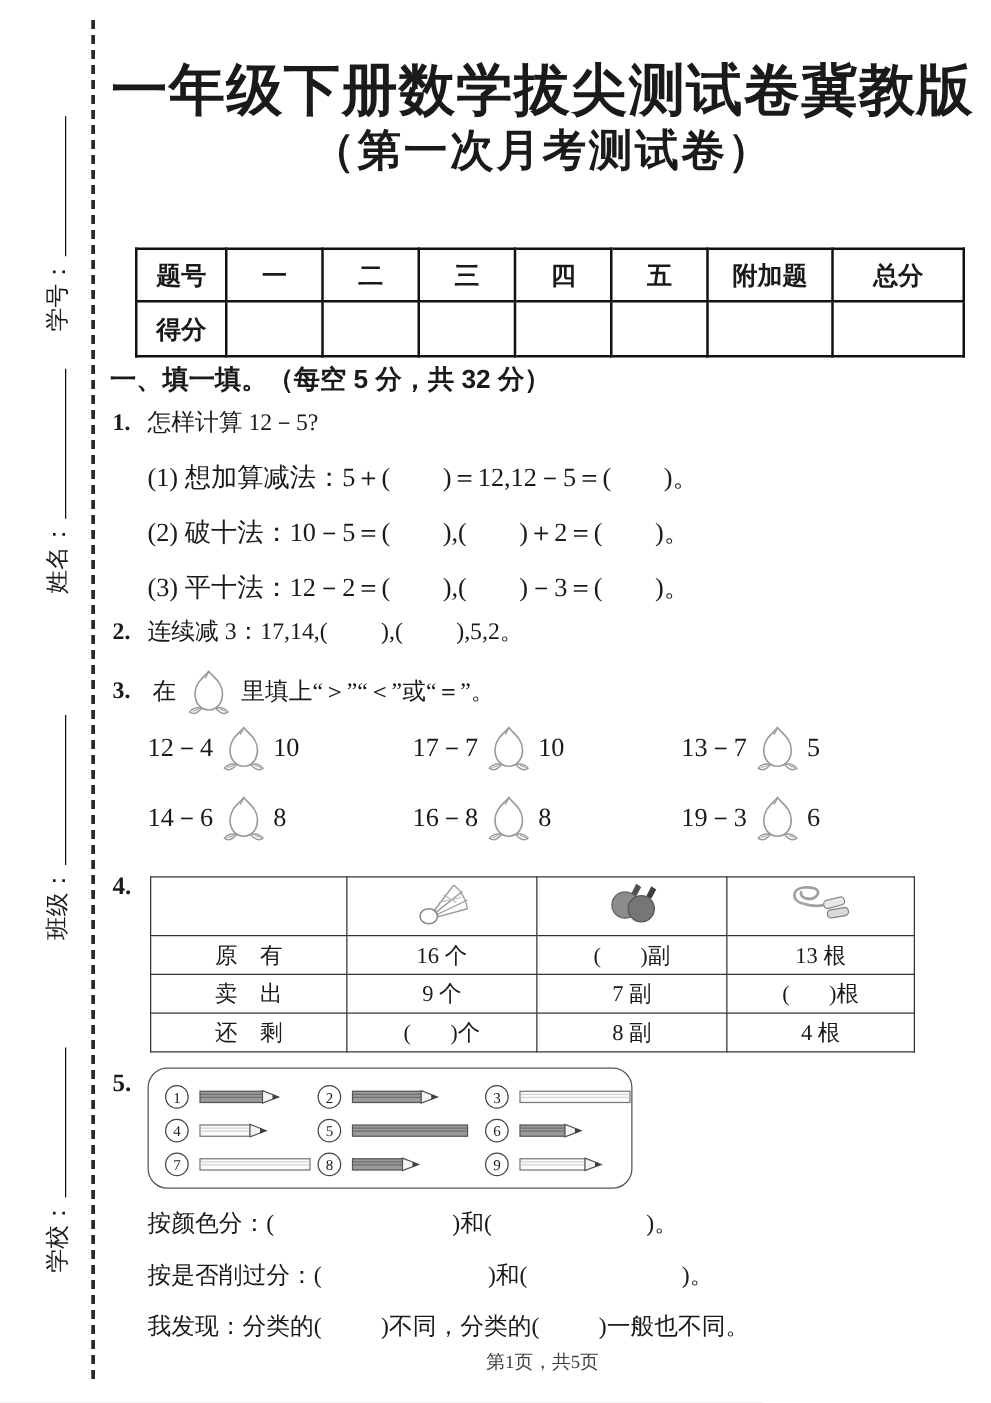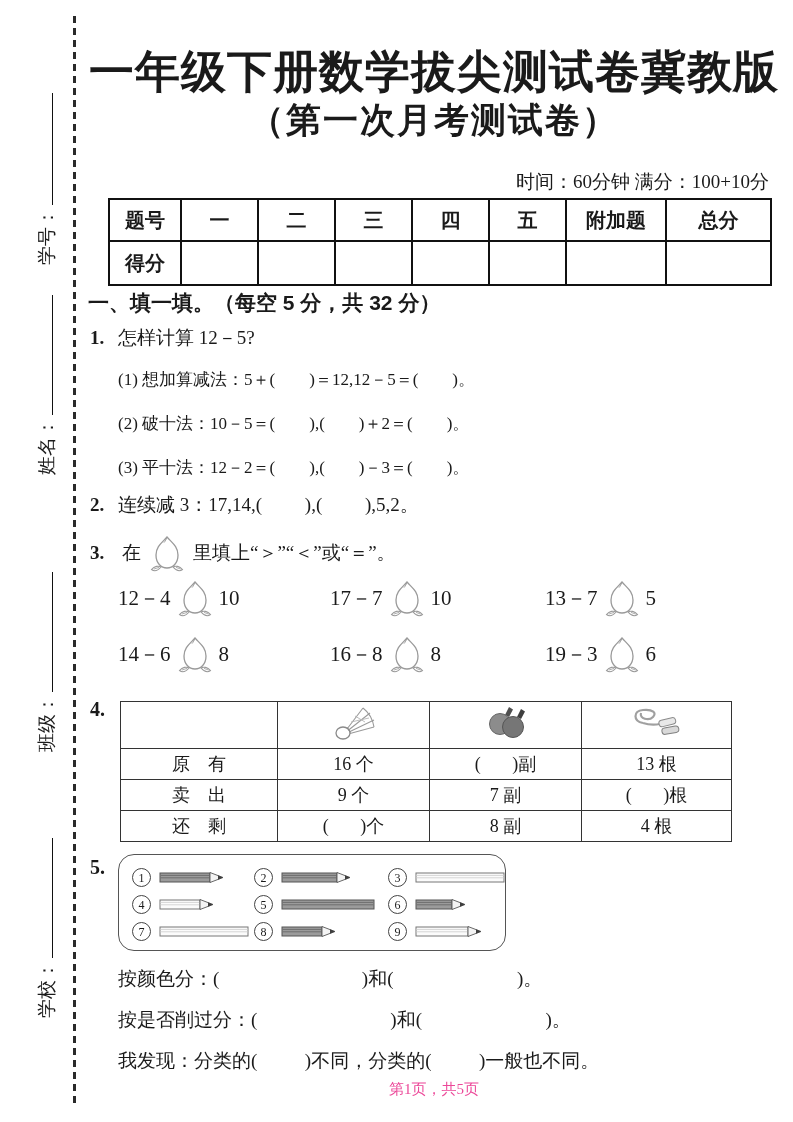--- a/index.html
+++ b/index.html
@@ -26,21 +26,21 @@
     font-family:"Liberation Sans","DejaVu Sans",sans-serif;font-weight:bold;font-size:20px;padding-left:48px;}
   .score-table td{border:2px solid #111;text-align:center;padding:0;}
   .score-table tr:first-child td{height:40px;}
   .score-table tr:last-child td{height:42px;}
   
   .sec-heading{position:absolute;left:88px;top:289px;
     font-family:"Liberation Sans","DejaVu Sans",sans-serif;font-weight:bold;font-size:21px;}
   
   .qline{position:absolute;left:90px;font-size:19px;white-space:nowrap;}
   .qline .qnum{display:inline-block;width:28px;font-weight:bold;}
-  .subline{position:absolute;left:118px;font-size:17px;white-space:nowrap;}
+  .subline{position:absolute;left:118px;font-size:21px;white-space:nowrap;}
   .qnum-abs{position:absolute;left:90px;font-size:20px;font-weight:bold;}
   .q3-head{display:flex;align-items:center;gap:4px;}
   
   .cmp-grid{position:absolute;left:118px;top:578px;width:640px;display:grid;
     grid-template-columns:212px 215px 1fr;grid-auto-rows:40px;row-gap:16px;align-items:center;}
   .cmp-item{display:flex;align-items:center;gap:7px;font-size:21px;white-space:nowrap;}
   .peach svg{display:block;}
   
   .q4-table{position:absolute;left:120px;top:701px;border-collapse:collapse;font-size:18px;padding-left:44px;}
   .q4-table td{border:1.4px solid #333;text-align:center;padding:0;}
@@ -49,21 +49,21 @@
   
   .pencil-box{position:absolute;left:118px;top:854px;width:388px;height:97px;
     border:1.7px solid #555;border-radius:16px;box-sizing:border-box;
     padding:9px 0 0 13px;display:grid;grid-template-columns:122px 134px 1fr;
     grid-auto-rows:27px;align-items:center;}
   .p-cell{display:flex;align-items:center;gap:8px;}
   .p-num{display:inline-flex;align-items:center;justify-content:center;width:17px;height:17px;
     border:1.2px solid #444;border-radius:50%;font-size:12px;line-height:1;flex:0 0 auto;}
   .q5-line{position:absolute;left:118px;font-size:19px;white-space:nowrap;}
   .footer{position:absolute;left:88px;top:1080px;width:692px;text-align:center;
-    font-size:15px;color:#ec4899;}
+    font-size:15px;color:#404040;}
 </style>
 </head>
 <body>
 
 <div class="page">
 
   <div class="dash-line"></div>
 
   <div class="m-item" style="top:154px">
     <span class="m-label">学号：</span>
@@ -77,21 +77,20 @@
     <span class="m-label">班级：</span>
     <span class="m-line"></span>
   </div>
   <div class="m-item" style="top:907px">
     <span class="m-label">学校：</span>
     <span class="m-line"></span>
   </div>
 
   <div class="title">一年级下册数学拔尖测试卷冀教版</div>
   <div class="subtitle">（第一次月考测试卷）</div>
-  <div class="meta">时间：60分钟  满分：100+10分</div>
 
   <table class="score-table">
     <colgroup>
       <col style="width:72px">
         <col style="width:77px">
         <col style="width:77px">
         <col style="width:77px">
       <col style="width:77px">
         <col style="width:77px">
         <col style="width:100px">

